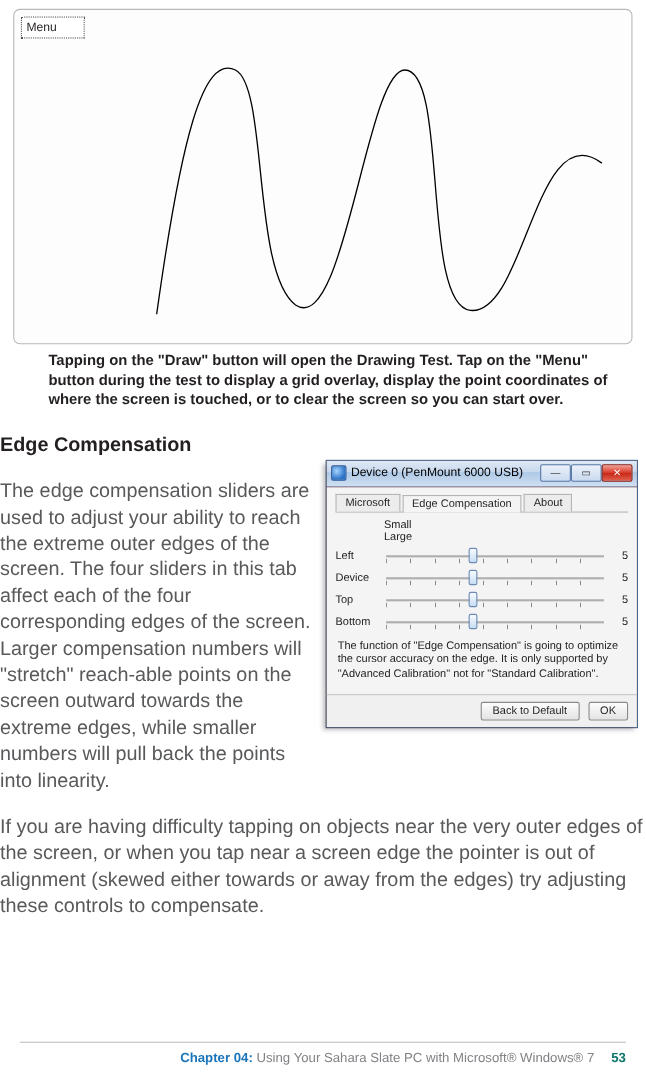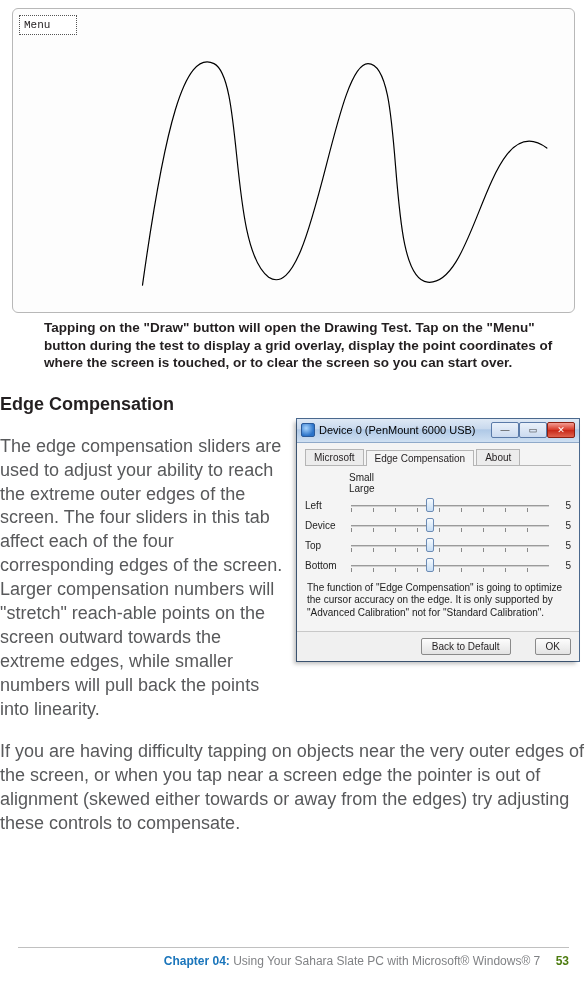--- a/index.html
+++ b/index.html
@@ -23,21 +23,21 @@
     height: 305px;
     position: relative;
     overflow: hidden;
   }
   .menu-btn {
     position: absolute;
     top: 6px; left: 6px;
     width: 58px; height: 20px;
     border: 1px dotted #555;
     background: #fff;
-    font-family: Liberation Mono, monospace;
+    font-family: Liberation Sans, sans-serif;
     font-size: 11px;
     line-height: 18px;
     text-align: left;
     padding-left: 4px;
   }
   .wave-svg {
     position: absolute;
     left: 0; top: 0;
     width: 100%; height: 100%;
   }
@@ -200,21 +200,21 @@
     font-family: Tahoma, sans-serif;
     line-height:1.25;
     margin: 8px 2px 4px 2px;
   }
   .dlg-footer {
     background:#f0f0f0;
     border-top:1px solid #c8c8c8;
     padding:6px 8px;
     display:flex;
     justify-content:flex-end;
-    gap:24px;
+    gap:8px;
   }
   .dlg-btn {
     font-family: Tahoma, sans-serif;
     font-size:10px;
     padding:2px 10px;
     border:1px solid #8a8a8a;
     background: linear-gradient(to bottom,#fdfdfd,#e3e3e3);
     border-radius:2px;
   }
 
@@ -223,21 +223,21 @@
     bottom:18px;
     right:18px;
     font-size:12px;
     color:#808285;
     border-top:1px solid #c0c0c0;
     padding-top:6px;
     width:calc(100% - 36px);
     text-align:right;
   }
   .page-footer .ch { color:#1a75bb; font-weight:700; }
-  .page-footer .pg { color:#4d7c0f; font-weight:700; margin-left:12px;}
+  .page-footer .pg { color:#0f766e; font-weight:700; margin-left:12px;}
 </style>
 </head>
 <body>
 
 <div class="draw-panel">
   <div class="menu-btn">Menu</div>
   <svg class="wave-svg" viewBox="0 0 560 305">
     <path d="M128 278
              C 150 120, 170 40, 200 55
              C 230 70, 215 240, 255 270

